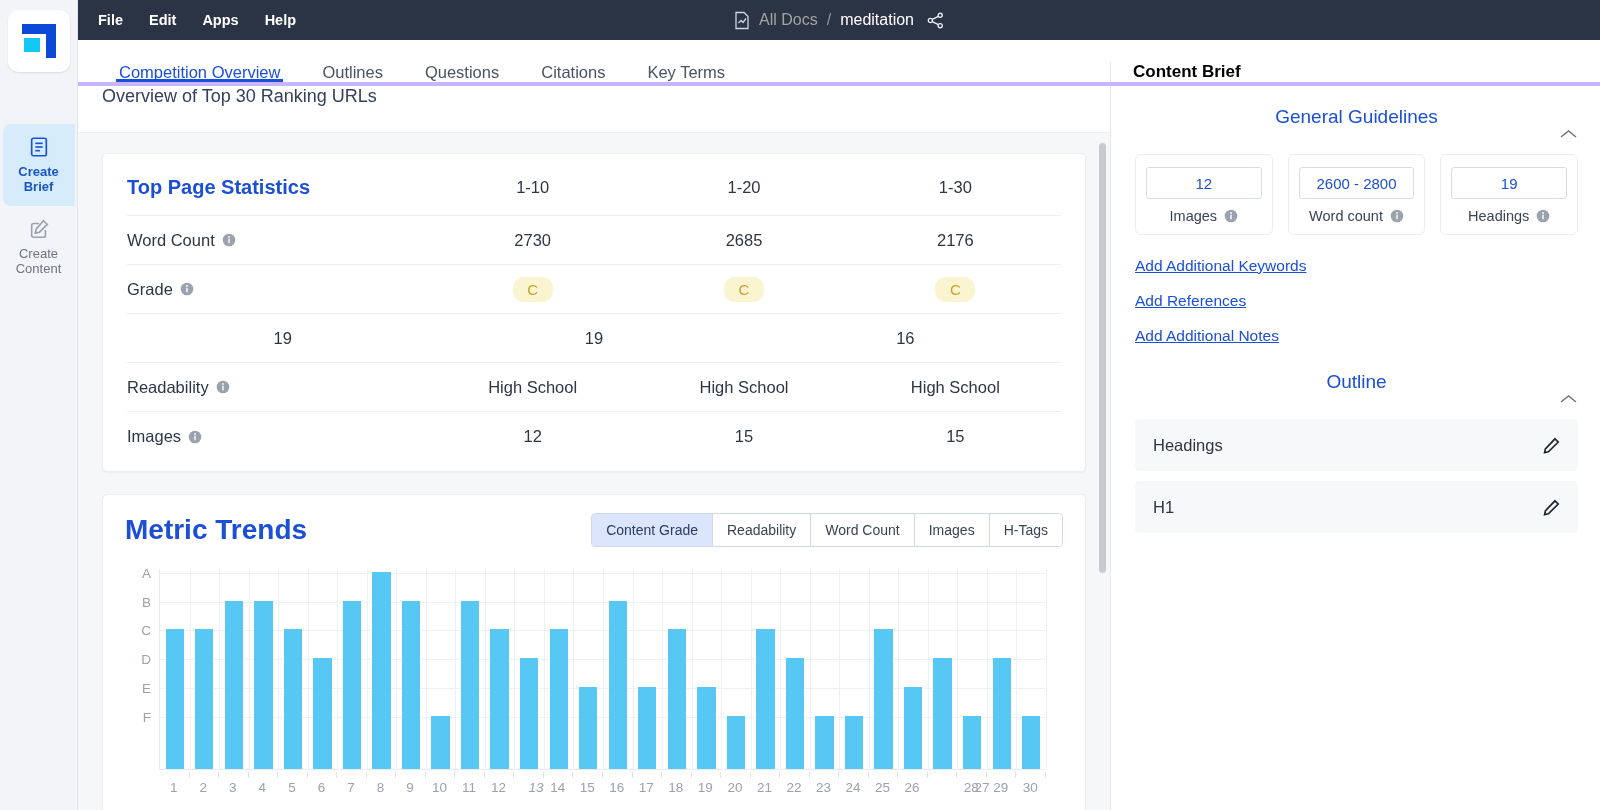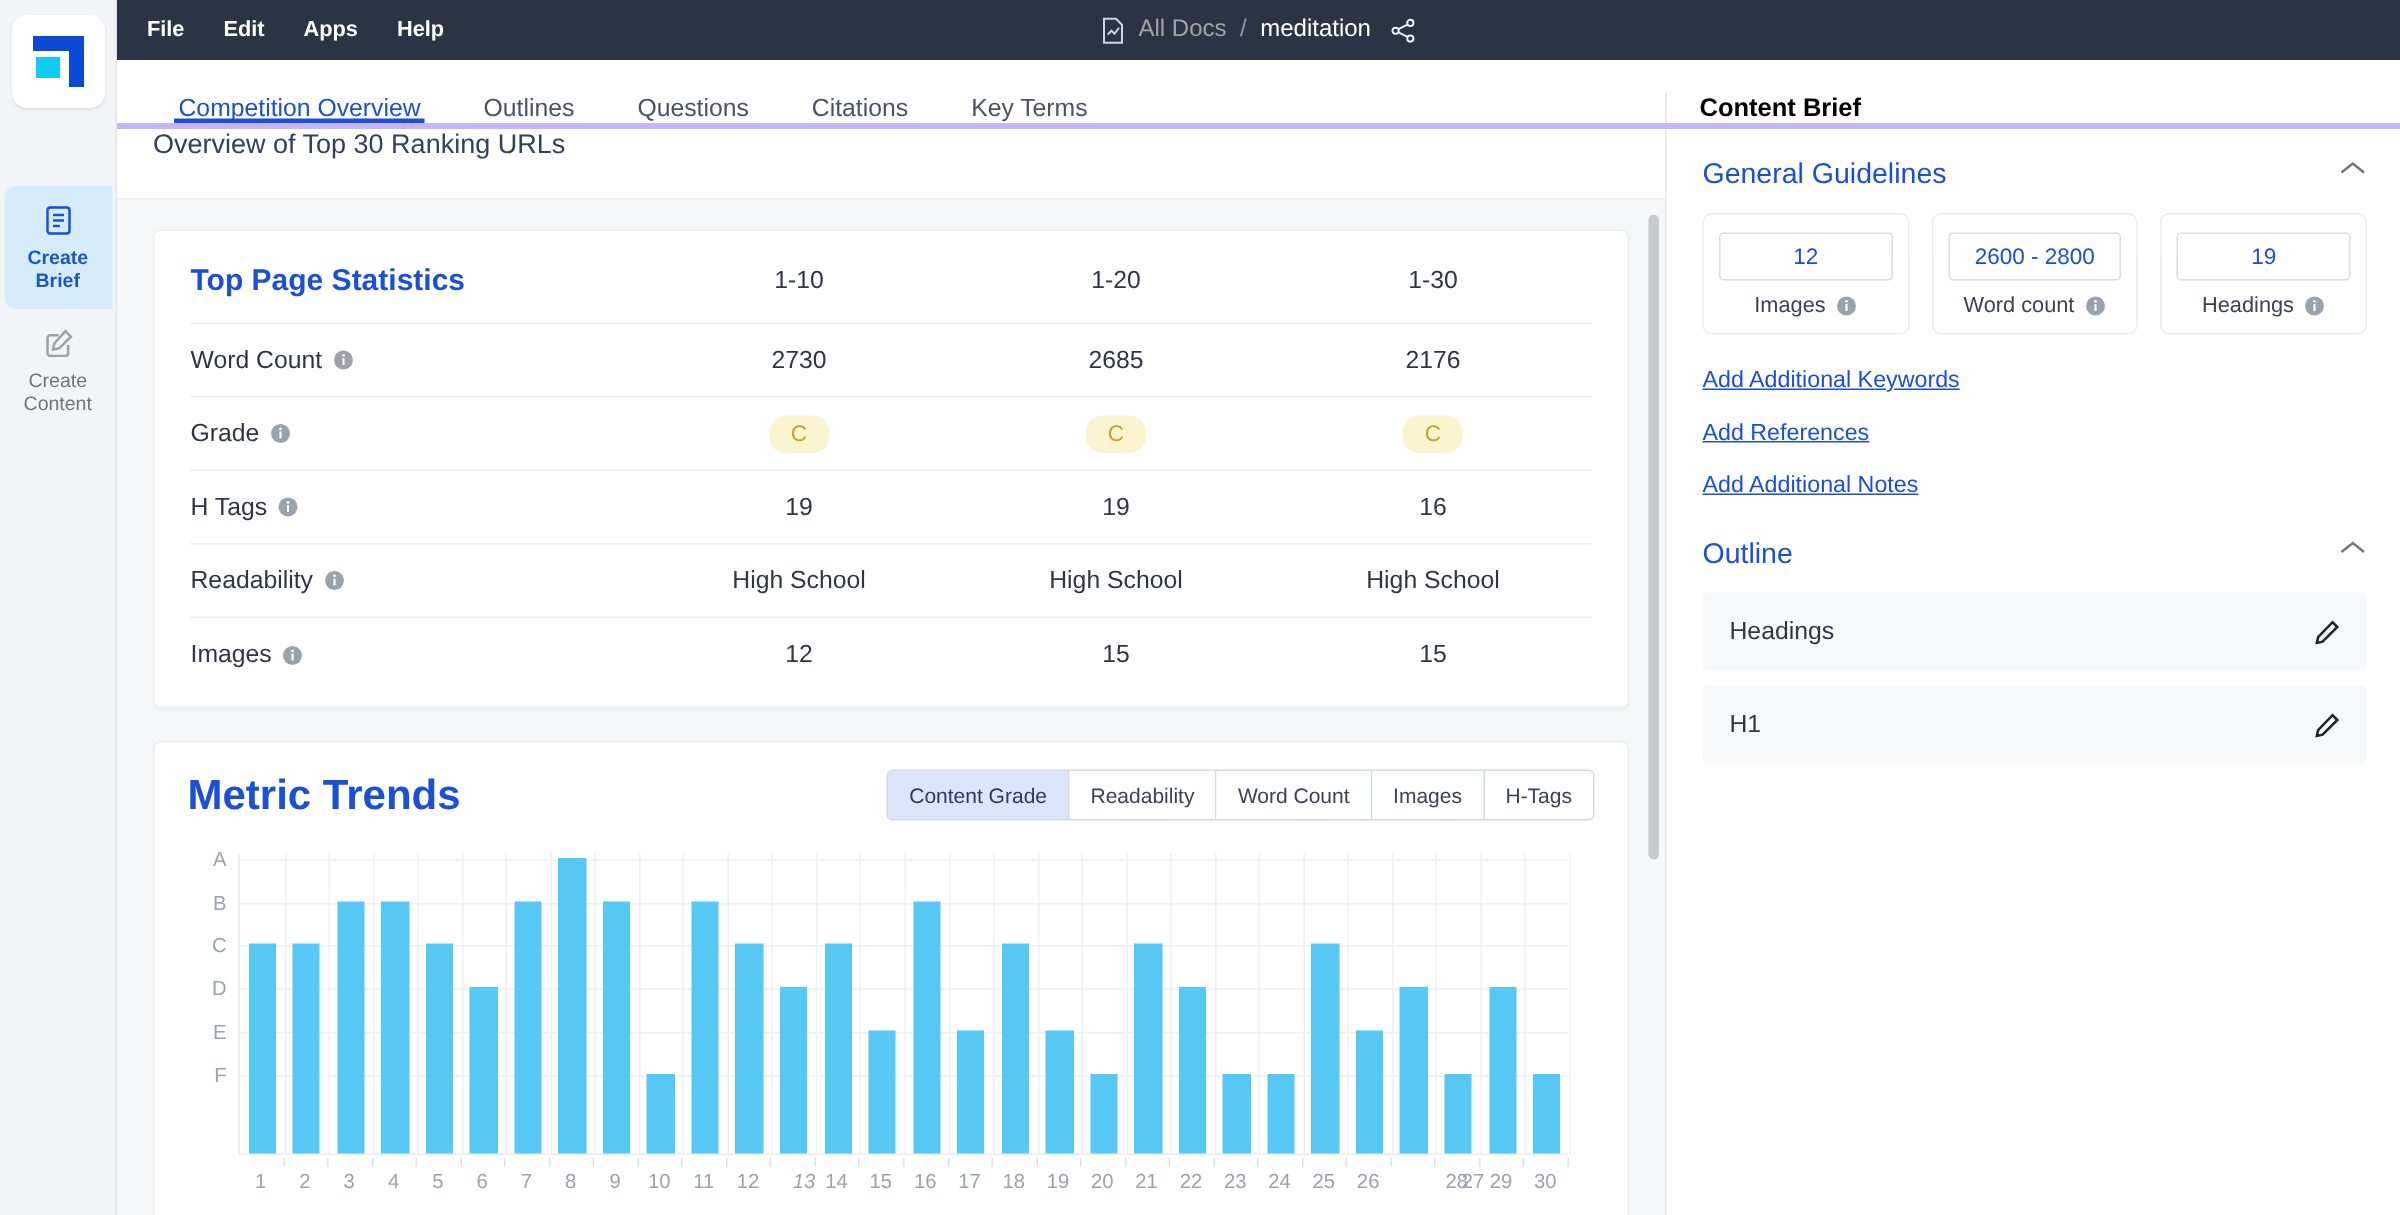--- a/index.html
+++ b/index.html
@@ -164,21 +164,21 @@
   .mp-scroll {
     position: absolute; right: 4px; top: 57px; width: 7px; height: 430px;
     background: #c7cad0; border-radius: 4px; cursor: pointer;
   }
 
   
   .briefpane {
     width: 490px; flex: 0 0 490px; background: #ffffff;
     border-left: 1px solid #e4e6eb; padding: 20px 22px 0 24px; overflow: hidden;
   }
-  .sec-head { display: flex; margin-bottom: 14px; }
+  .sec-head { display: flex; align-items: center; margin-bottom: 14px; flex-direction: column; }
   .sec-title { font-size: 19px; color: #1a4fd6; }
   .chev { margin-left: auto; width: 19px; height: 12px; cursor: pointer; display:block; }
 
   .guide-row { display: flex; gap: 15px; margin-bottom: 22px; }
   .guide-card {
     flex: 1; border: 1px solid #eaecf0; border-radius: 6px;
     padding: 12px 10px 10px; text-align: center; background: #fff;
   }
   .guide-input {
     border: 1px solid #d8dce3; border-radius: 3px; height: 32px;
@@ -329,28 +329,20 @@
                     <rect x="6.3" y="5.7" width="1.4" height="4.6" fill="#fff"></rect>
                     <circle cx="7" cy="3.9" r="0.95" fill="#fff"></circle>
                   </svg>
               </div>
               <div class="sc-val"><span class="grade-pill">C</span></div>
               <div class="sc-val"><span class="grade-pill">C</span></div>
               <div class="sc-val"><span class="grade-pill">C</span></div>
             </div>
 
             <div class="stats-row">
-              <div class="sc-label">
-                <span class="sc-label-text">H Tags</span>
-                <svg class="info-i" viewBox="0 0 14 14">
-                    <circle cx="7" cy="7" r="6.3" fill="#9aa2ae"></circle>
-                    <rect x="6.3" y="5.7" width="1.4" height="4.6" fill="#fff"></rect>
-                    <circle cx="7" cy="3.9" r="0.95" fill="#fff"></circle>
-                  </svg>
-              </div>
               <div class="sc-val">19</div>
               <div class="sc-val">19</div>
               <div class="sc-val">16</div>
             </div>
 
             <div class="stats-row">
               <div class="sc-label">
                 <span class="sc-label-text">Readability</span>
                 <svg class="info-i" viewBox="0 0 14 14">
                     <circle cx="7" cy="7" r="6.3" fill="#9aa2ae"></circle>

